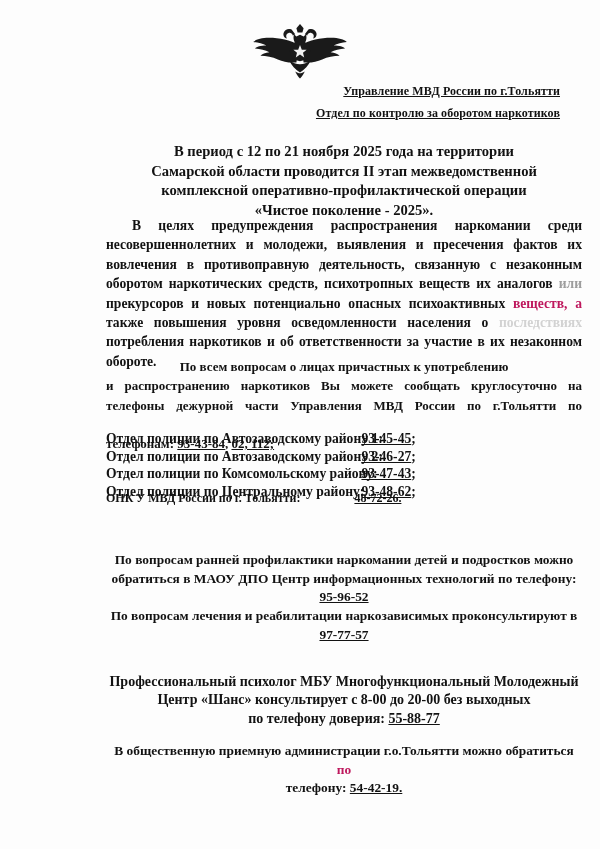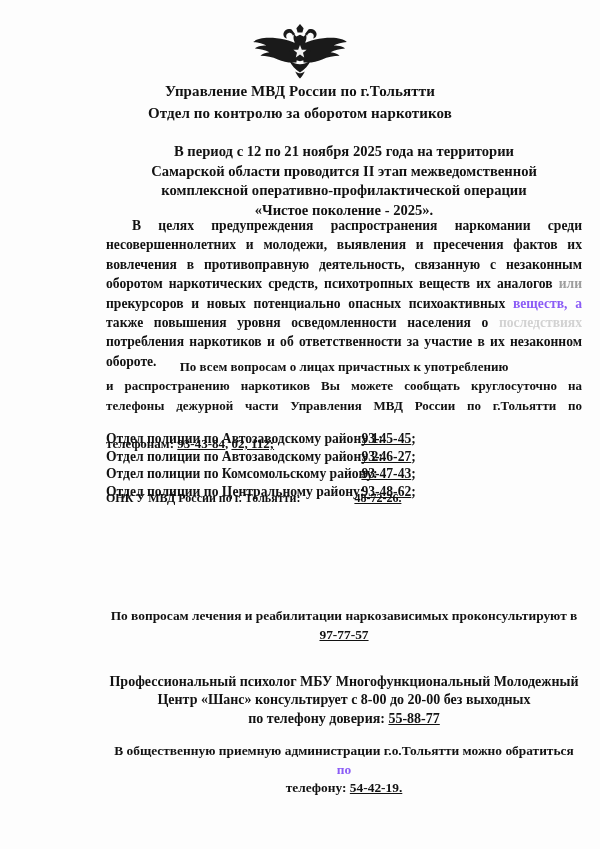--- a/index.html
+++ b/index.html
@@ -34,25 +34,26 @@
     height: 58px;
     vertical-align: top;
   }
 
   
   .doc-title {
     position: absolute;
     top: 80px;
     left: 40px;
     width: 520px;
-    text-align: center;
+    text-align: right;
     font-weight: bold;
-    font-size: 15px;
+    font-size: 12px;
     line-height: 22px;
     letter-spacing: 0.1px;
+    text-decoration: underline;
   }
   .doc-title .l2 { display: block; }
 
   
   .blk {
     position: absolute;
     font-weight: bold;
     margin-left: 44px;
   }
   .just-all { text-align: justify; }
@@ -121,21 +122,21 @@
   }
   .s-final {
     top: 790px; left: 62px; width: 476px;
     font-size: 14.2px; line-height: 19.4px;
     text-align: center;
   }
   .u { text-decoration: underline; }
 
   
   .fade1 { color: #9d9d9d; }
-  .fade2 { color: #8b5cf6; }
+  .fade2 { color: #be185d; }
   .fade3 { color: #d2d2d2; }
 
   .phone-big { text-decoration: underline; }
 </style>
 </head>
 <body>
 
 <div class="page">
 
   <div class="emblem-wrap">
@@ -209,20 +210,25 @@
       <span class="nm" style="width:252px">Отдел полиции по Центральному району:</span>
       <span class="tel">93-48-62</span><span>;</span>
     </div>
 
   </div>
 
   <div class="blk s-onk">
     <span>ОНК У МВД России по г. Тольятти:</span><span class="gap"></span><span class="tel">48-72-26.</span>
   </div>
 
+  <div class="blk s-child">
+    <div>По вопросам ранней профилактики наркомании детей и подростков можно</div>
+    <div>обратиться в МАОУ ДПО Центр информационных технологий по телефону:</div>
+    <div><span class="u">95-96-52</span></div>
+  </div>
 
   <div class="blk s-narco">
     <div>По вопросам лечения и реабилитации наркозависимых проконсультируют в</div>
     <div><span class="u">97-77-57</span></div>
   </div>
 
   <div class="blk s-psy">
     <div>Профессиональный психолог МБУ Многофункциональный Молодежный</div>
     <div>Центр «Шанс» консультирует с 8-00 до 20-00 без выходных</div>
     <div>

